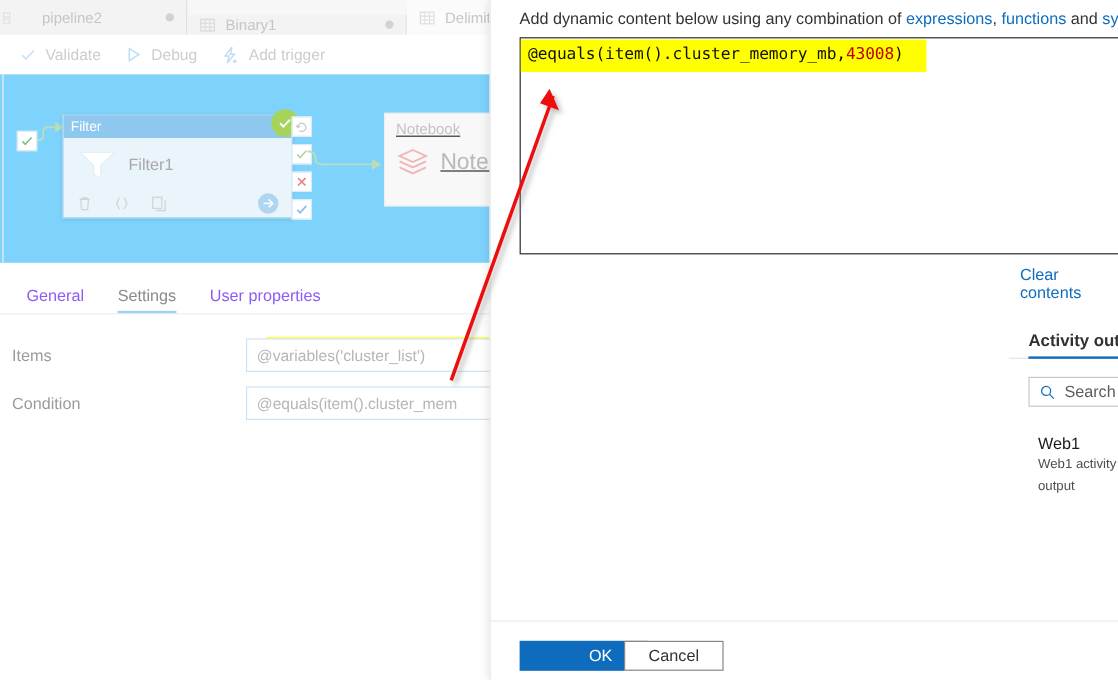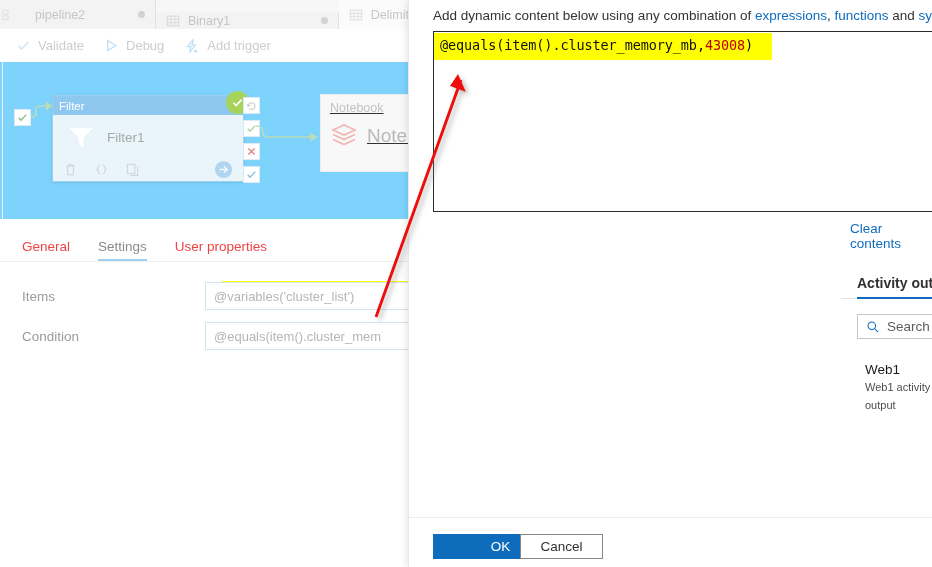--- a/index.html
+++ b/index.html
@@ -43,27 +43,27 @@
   .node-nb .hdr{height:26px;display:flex;align-items:center;padding-left:9px;color:#c3c3c3;font-size:12.5px;}
   .node-nb .body{display:flex;align-items:center;gap:9px;padding-left:9px;}
   .node-nb .nm{color:#b9b9b9;font-size:19px;white-space:nowrap;}
 
   .red-circle{position:absolute;left:224px;top:71px;width:18px;height:18px;border:1.6px solid #f0a3a3;border-radius:50%;}
 
   .port{position:absolute;width:15px;height:15px;border:1px solid #dceaf6;background:#fff;display:flex;align-items:center;justify-content:center;}
 
   
   .ptabs{position:absolute;left:0;top:232px;width:420px;height:29px;border-bottom:1px solid #eee;display:flex;align-items:flex-end;gap:0;}
-  .ptab{padding:0 14px 7px 14px;color:#ef4444;font-size:13.5px;position:relative;white-space:nowrap;}
+  .ptab{padding:0 14px 7px 14px;color:#8b5cf6;font-size:13.5px;position:relative;white-space:nowrap;}
   .ptab:first-child{padding-left:22px;}
   .ptab.sel{color:#8a8a8a;}
   .ptab.sel:after{content:"";position:absolute;left:14px;right:14px;bottom:0;height:2px;background:#9fd0ef;}
 
   .frow{position:absolute;left:0;width:420px;height:30px;display:flex;align-items:center;}
-  .frow .lbl{width:205px;padding-left:22px;box-sizing:border-box;color:#9b9b9b;font-size:13.5px;}
+  .frow .lbl{width:205px;padding-left:10px;box-sizing:border-box;color:#9b9b9b;font-size:13.5px;}
   .frow .fld{flex:1;height:26px;border:1px solid #cfe4f3;background:#fff;display:flex;align-items:center;padding-left:8px;color:#b6b6b6;font-size:13px;overflow:hidden;white-space:nowrap;}
 
   .hl-items{position:absolute;left:222px;top:281px;width:186px;height:25px;background:#ffff00;}
 
   
   #dyn-panel{position:absolute;left:408px;top:0;width:524px;height:567px;background:#fff;border-left:1px solid #e8e8e8;box-shadow:-2px 0 7px rgba(0,0,0,.09);}
   .dp-desc{position:absolute;left:24px;top:8px;width:520px;font-size:13.5px;color:#333;white-space:nowrap;}
   .dp-desc a{color:#0f6cbd;text-decoration:none;}
 
   .expr-box{position:absolute;left:24px;top:31px;width:524px;height:181px;border:1px solid #2b2b2b;box-sizing:border-box;background:#fff;}

